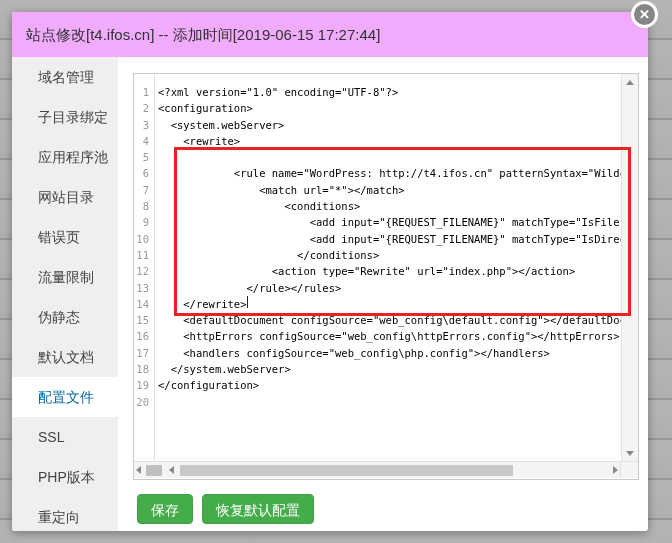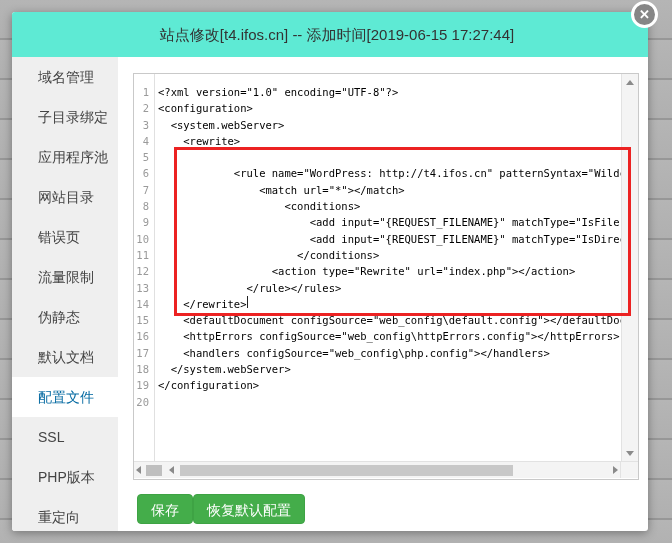--- a/index.html
+++ b/index.html
@@ -12,23 +12,23 @@
   }
 
   
   .modal {
     position:absolute; left:12px; top:12px; width:636px; height:519px;
     background:#ffffff; border-radius:3px;
     box-shadow:0 2px 10px rgba(0,0,0,.35);
   }
   .modal-header {
     height:45px; line-height:45px; padding-left:14px;
-    font-size:15px; color:#333; background:#5eead4;
+    font-size:15px; color:#333; background:#f0abfc;
     border-radius:3px 3px 0 0;
-    white-space:nowrap; overflow:hidden;text-align:center;
+    white-space:nowrap; overflow:hidden;
   }
   .close-btn {
     position:absolute; top:-11px; right:-10px; width:27px; height:27px;
     border-radius:50%; background:#868686; border:3px solid #ffffff;
     color:#fff; font-size:13px; font-weight:bold; line-height:21px;
     text-align:center; cursor:pointer; z-index:10;
   }
 
   .modal-body { display:flex; height:474px; }
 
@@ -83,21 +83,21 @@
   .hspacer { flex:1; }
   .hcorner { width:18px; height:100%; border-left:1px solid #e2e2e2; }
 
   
   .red-box {
     position:absolute; left:40px; top:73px; width:457px; height:169px;
     border:3px solid #ec2222; pointer-events:none; z-index:5;
   }
 
   
-  .btn-row { position:absolute; left:19px; top:437px; display:flex; gap:0; }
+  .btn-row { position:absolute; left:19px; top:437px; display:flex; gap:9px; }
   .btn {
     height:30px; line-height:30px; padding:0 13px; font-size:14px;
     color:#fff; background:#44ad4a; border:1px solid #3ea344;
     border-radius:4px; cursor:pointer; white-space:nowrap;
     font-family:"Liberation Sans", sans-serif;
   }
 </style>
 </head>
 <body>
 

